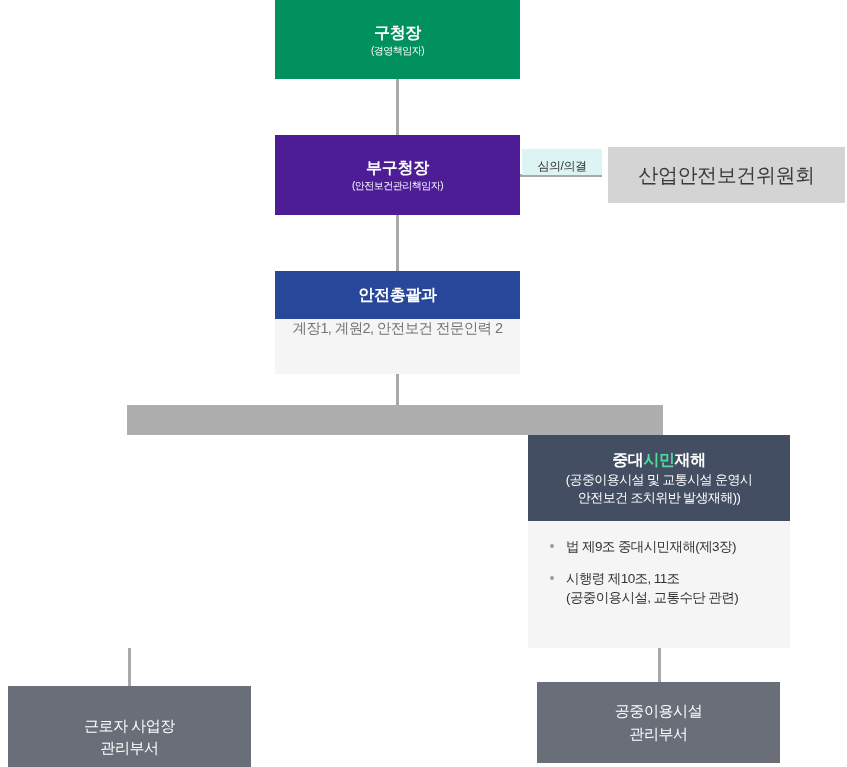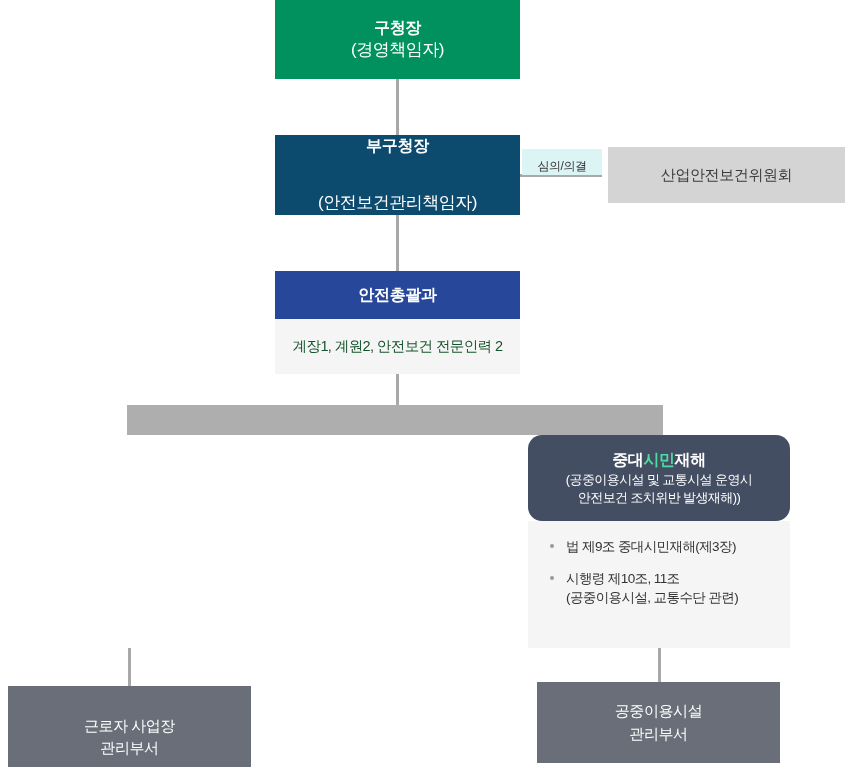--- a/index.html
+++ b/index.html
@@ -30,48 +30,47 @@
     text-align: center;
     color: #ffffff;
     line-height: 1.35;
   }
   .node .title {
     font-weight: bold;
     font-size: 16px;
     letter-spacing: -0.3px;
   }
   .node .sub {
-    font-size: 17px;
+    font-size: 10px;
     font-weight: normal;
     letter-spacing: -0.5px;
   }
 
   #box-head   { background: #00915f; }
-  #box-deputy { background: #0c4a6e; justify-content: space-between; }
+  #box-deputy { background: #4c1d95; }
   #box-dept   { background: #27489a; text-align: center; }
 
   #dept-detail {
     position: absolute;
     background: #f5f5f5;
     display: flex;
-    align-items: center;
     justify-content: center;
     font-size: 14.5px;
-    color: #14532d;
+    color: #737373;
     letter-spacing: -0.6px;
   }
 
   
   #committee {
     position: absolute;
     background: #d4d4d4;
     display: flex;
     align-items: center;
     justify-content: center;
-    font-size: 15px;
+    font-size: 20px;
     color: #3a3a3a;
     letter-spacing: -0.4px;
   }
   #committee-label {
     position: absolute;
     background: #dcf4f3;
     display: flex;
     align-items: flex-end;
     justify-content: center;
     font-size: 12px;
@@ -186,21 +185,21 @@
 
 
   <div class="vline" style="left:128px; top:648px; height:38px;"></div>
 
   <div class="bottom-box" style="left:8px; top:686px; width:243px; height:102px;font-family:Liberation Serif, serif;">
     <span>근로자 사업장</span>
     <span>관리부서</span>
   </div>
 
   <div class="card" style="left:528px; top:435px; width:262px;">
-    <div class="card-head" style="height:86px;border-radius:14px;">
+    <div class="card-head" style="height:86px;">
       <span class="title"><span>중대</span><span class="hl">시민</span><span>재해</span></span>
       <span class="sub">(공중이용시설 및 교통시설 운영시</span>
       <span class="sub">안전보건 조치위반 발생재해))</span>
     </div>
     <div class="card-body" style="height:127px;">
       <ul>
         <li>법 제9조 중대시민재해(제3장)</li>
         <li style="white-space:pre-line;">시행령 제10조, 11조
 (공중이용시설, 교통수단 관련)</li>
       </ul>

